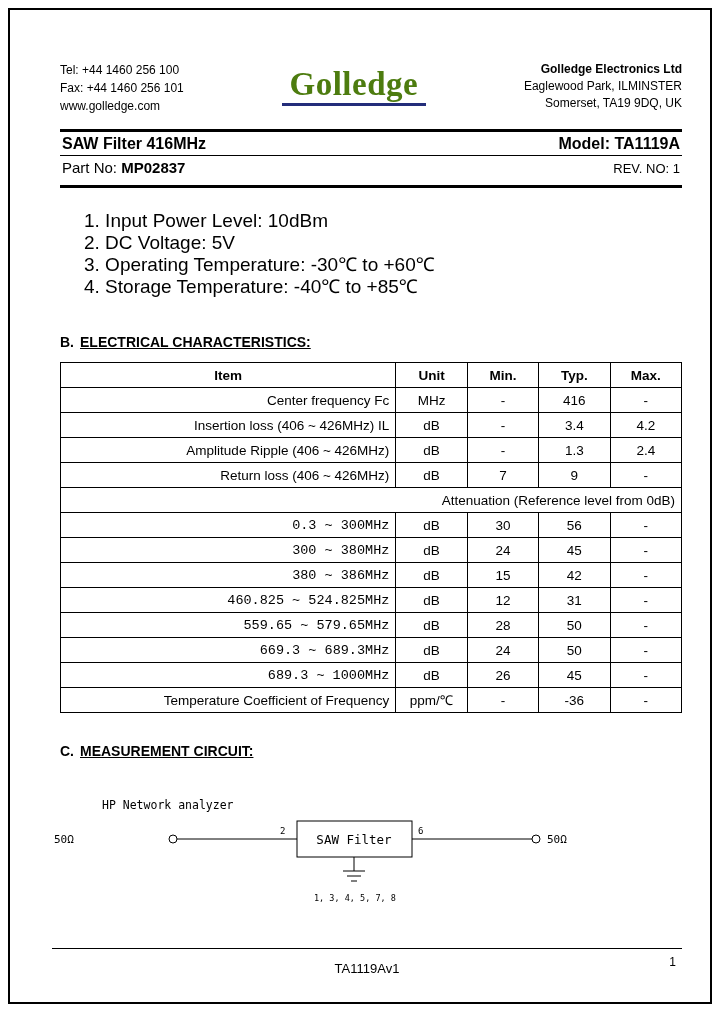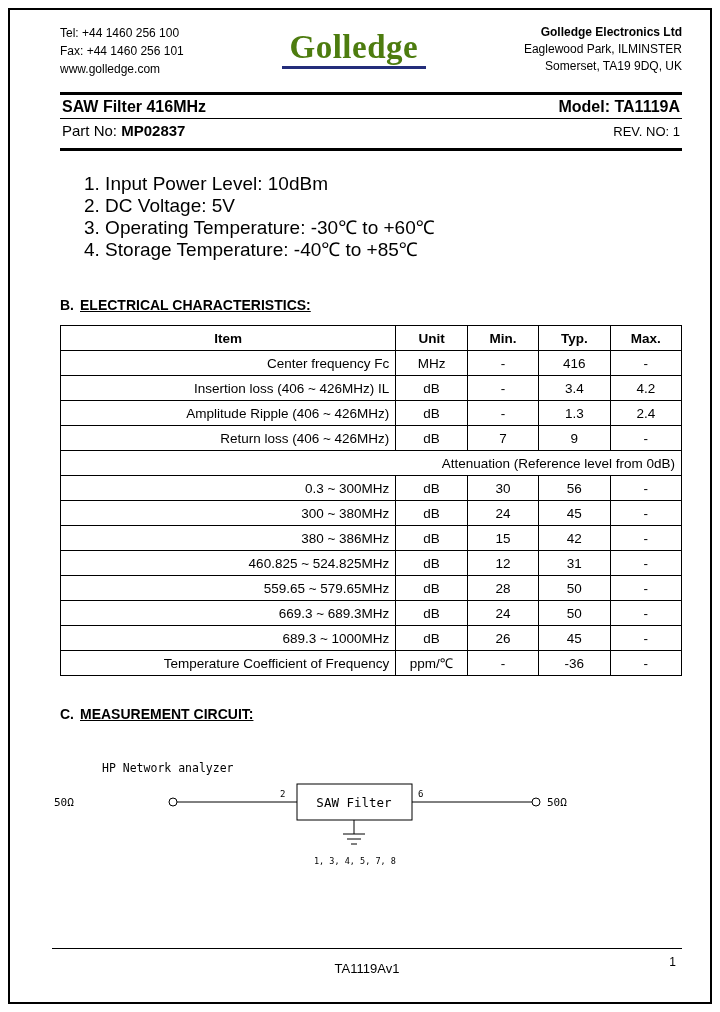--- a/index.html
+++ b/index.html
@@ -6,21 +6,21 @@
   html,body { background:#fff; }
   body {
     width:720px; height:1012px; position:relative;
     font-family:"Liberation Sans", sans-serif; color:#000;
     overflow:hidden;
   }
   .page {
     position:absolute; top:8px; left:8px; right:8px; bottom:8px;
     border:2px solid #000; background:#fff;
   }
-  .content { padding:14px 28px 0 50px; position:relative; }
+  .content { padding:14px 28px 0 50px; position:relative;margin-top:37px; }
 
   
   .header { display:flex; justify-content:space-between; align-items:flex-start; min-height:62px; }
   .contact { font-size:12px; line-height:18px; }
   .logo-wrap { text-align:center; padding-top:6px; }
   .logo-text {
     font-family:"Liberation Serif", serif; font-weight:bold; font-size:33px;
     color:#4d7c0f; letter-spacing:0.5px; display:inline-block;
     border-bottom:3px solid #232d7a; padding:0 8px 1px 8px; line-height:1.05;
   }
@@ -47,21 +47,21 @@
   .ratings { margin:20px 0 0 24px; font-size:19px; }
   .ratings .rating-item { line-height:22px; }
 
   .sec-b { margin-top:36px; }
 
   
   table.spec { width:100%; border-collapse:collapse; margin-top:12px; font-size:13.5px; }
   table.spec th, table.spec td { border:1px solid #000; height:25px; padding:2px 6px; line-height:19px; }
   table.spec th { font-weight:bold; text-align:center; }
   td.cell-item { text-align:right; padding-left:20px; }
-  td.cell-item.indent { padding-left:63px; }
+  td.cell-item.indent { padding-left:63px;font-family:Liberation Mono, monospace; }
   td.cell-val { text-align:center; }
 
   .sec-c { margin-top:30px; }
 
   
   .diagram-wrap { margin-top:34px; margin-left:-8px; }
   svg text { font-family:"DejaVu Sans Mono", monospace; fill:#000; }
   svg .wire { stroke:#000; stroke-width:1; }
   svg .boxline { fill:none; stroke:#000; stroke-width:1; }
   svg .port { fill:#fff; stroke:#000; stroke-width:1; }

